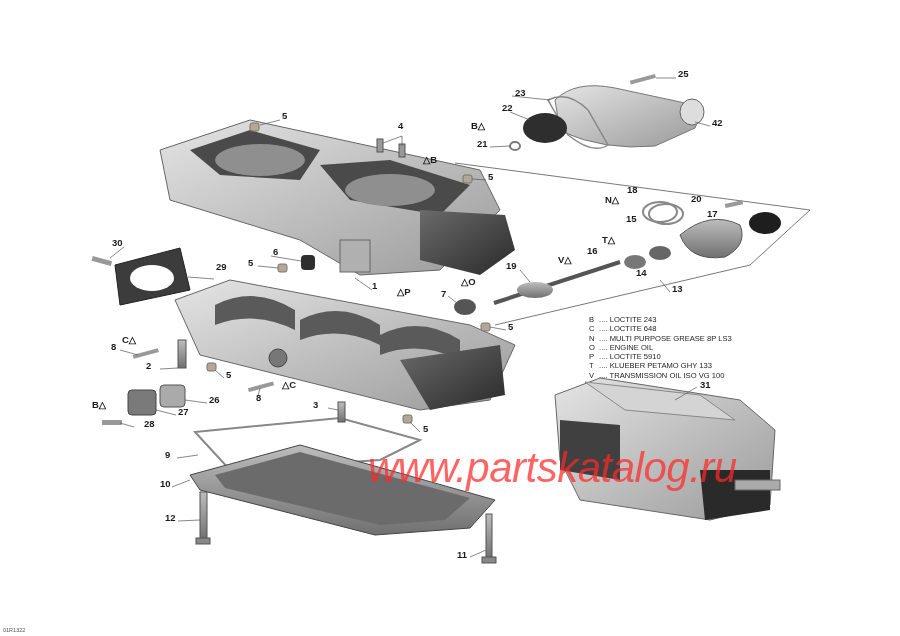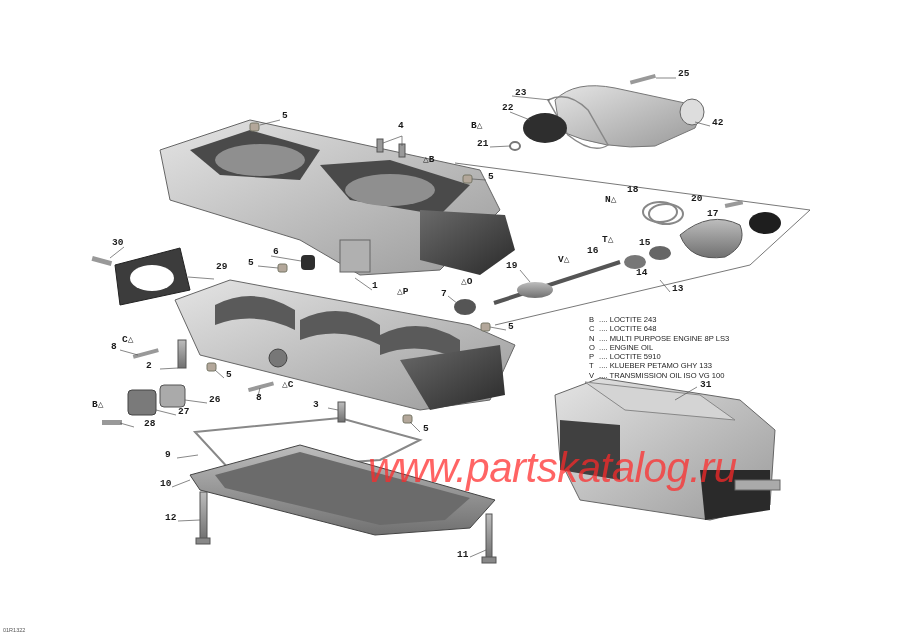--- a/index.html
+++ b/index.html
@@ -1,18 +1,18 @@
 <!DOCTYPE html>
 <html><head>
 <meta charset="utf-8">
 <style>
   html,body{margin:0;padding:0;background:#fff;}
   body{width:900px;height:636px;position:relative;overflow:hidden;font-family:"Liberation Sans",sans-serif;}
   #canvas{position:absolute;left:0;top:0;width:900px;height:636px;}
-  .callout{position:absolute;font-weight:bold;font-size:9.5px;color:#1a1a1a;font-family:Liberation Mono, monospace;line-height:1;white-space:nowrap;}
+  .callout{position:absolute;font-weight:bold;font-size:9.5px;color:#1a1a1a;font-family:Liberation Sans, sans-serif;line-height:1;white-space:nowrap;}
   .legend{position:absolute;left:589px;top:315px;font-weight:normal;font-size:7.6px;color:#222;line-height:9.3px;font-family:"Liberation Sans",sans-serif;}
   .legend-row{white-space:nowrap;}
   .legend-key{display:inline-block;width:8px;}
   .watermark{position:absolute;left:368px;top:447px;font-size:42px;font-weight:normal;font-style:italic;color:rgba(255,40,40,0.72);font-family:"Liberation Sans",sans-serif;letter-spacing:-0.5px;white-space:nowrap;line-height:1;}
   .footer-code{position:absolute;left:3px;top:627px;font-size:5.5px;color:#555;font-family:"Liberation Sans",sans-serif;}
   .sym{font-weight:bold;}
 </style>
 </head>
 <body>
 
@@ -175,21 +175,21 @@
     <div class="callout" style="left: 273px; top: 247px;">6</div>
     <div class="callout" style="left: 441px; top: 289px;">7</div>
     <div class="callout" style="left: 111px; top: 342px;">8</div>
     <div class="callout" style="left: 256px; top: 393px;">8</div>
     <div class="callout" style="left: 165px; top: 450px;">9</div>
     <div class="callout" style="left: 160px; top: 479px;">10</div>
     <div class="callout" style="left: 457px; top: 550px;">11</div>
     <div class="callout" style="left: 165px; top: 513px;">12</div>
     <div class="callout" style="left: 672px; top: 284px;">13</div>
     <div class="callout" style="left: 636px; top: 224px; margin-top: 44px;">14</div>
-    <div class="callout" style="left: 626px; top: 238px; margin-left: 13px;">15</div>
+    <div class="callout" style="left: 626px; top: 214px;">15</div>
     <div class="callout" style="left: 587px; top: 246px;">16</div>
     <div class="callout" style="left: 707px; top: 209px; text-align: right;">17</div>
     <div class="callout" style="left: 627px; top: 185px;">18</div>
     <div class="callout" style="left: 506px; top: 261px;">19</div>
     <div class="callout" style="left: 691px; top: 194px;">20</div>
     <div class="callout" style="left: 477px; top: 139px;">21</div>
     <div class="callout" style="left: 502px; top: 103px;">22</div>
     <div class="callout" style="left: 515px; top: 88px;">23</div>
     <div class="callout" style="left: 712px; top: 118px;">42</div>
     <div class="callout" style="left: 678px; top: 69px;">25</div>
@@ -209,21 +209,21 @@
     <div class="callout sym" style="left: 397px; top: 287px;">△P</div>
     <div class="callout sym" style="left: 461px; top: 277px;">△O</div>
     <div class="callout sym" style="left: 122px; top: 335px;">C△</div>
     <div class="callout sym" style="left: 282px; top: 380px;">△C</div>
     <div class="callout sym" style="left: 92px; top: 400px;">B△</div>
   </div>
 
 <div class="legend">
   <div class="legend-row"><span class="legend-key">B</span><span> .... </span><span>LOCTITE 243</span></div>
   <div class="legend-row"><span class="legend-key">C</span><span> .... </span><span>LOCTITE 648</span></div>
-  <div class="legend-row"><span class="legend-key">N</span><span> .... </span><span>MULTI PURPOSE ENGINE 8P LS3</span></div>
+  <div class="legend-row"><span class="legend-key">N</span><span> .... </span><span>MULTI PURPOSE GREASE 8P LS3</span></div>
   <div class="legend-row"><span class="legend-key">O</span><span> .... </span><span>ENGINE OIL</span></div>
   <div class="legend-row"><span class="legend-key">P</span><span> .... </span><span>LOCTITE 5910</span></div>
   <div class="legend-row"><span class="legend-key">T</span><span> .... </span><span>KLUEBER PETAMO GHY 133</span></div>
   <div class="legend-row"><span class="legend-key">V</span><span> .... </span><span>TRANSMISSION OIL ISO VG 100</span></div>
 </div>
 
 <div class="watermark">www.partskatalog.ru</div>
 <div class="footer-code">01R1322</div>
 
 </body></html>

